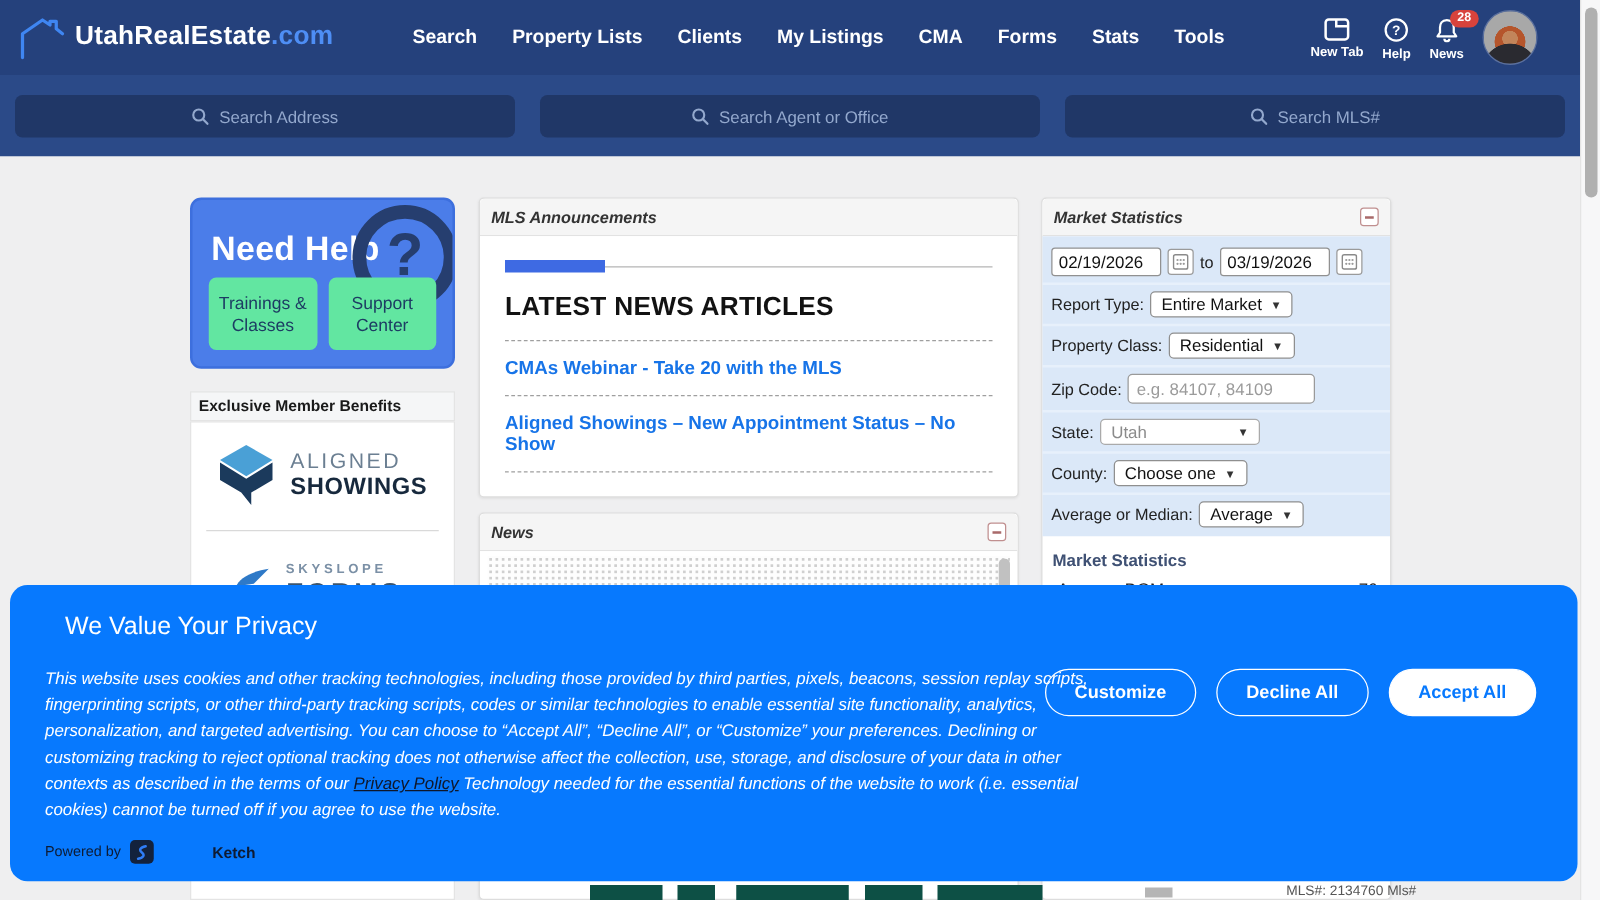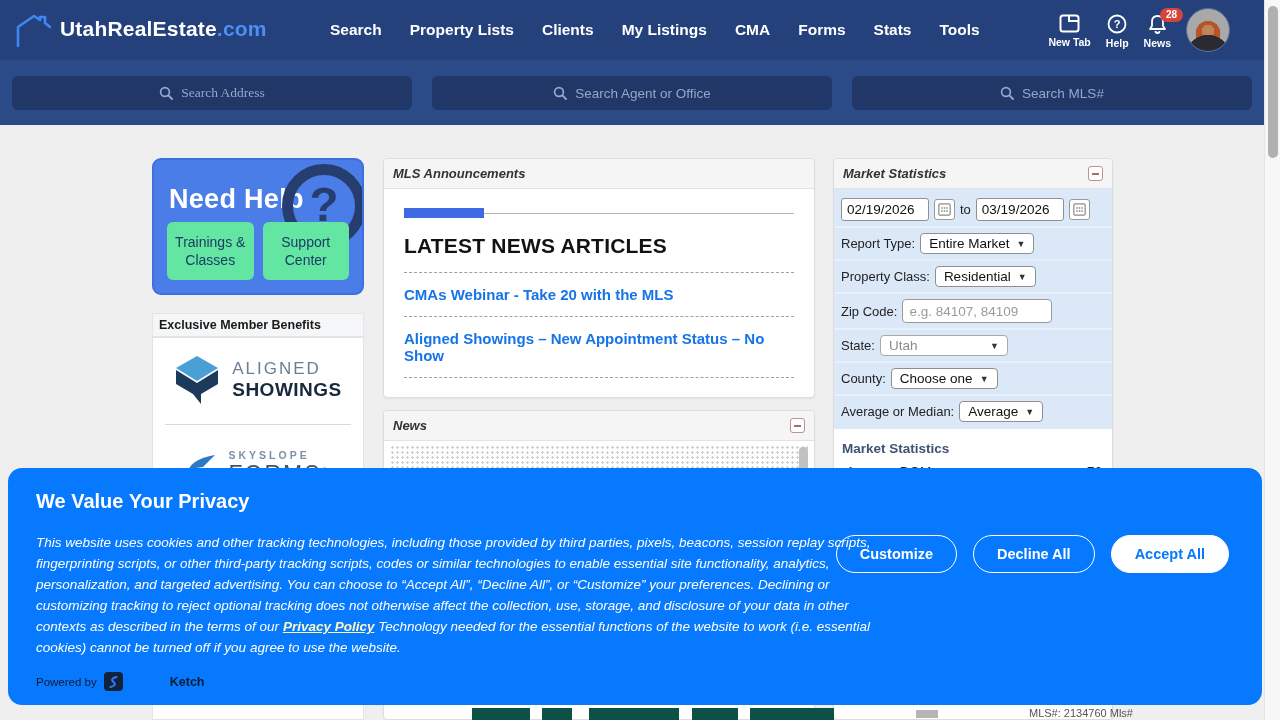--- a/index.html
+++ b/index.html
@@ -77,23 +77,23 @@
   .stat-row { display:flex; justify-content:space-between; padding:2px 10px 4px 12px; font-size:13.5px; color:#222; }
 
   
   .peek-strip { position:absolute; left:0; top:705px; width:1264px; height:15px; z-index:1;margin-left:44px; }
   .peek-letter { position:absolute; top:3px; height:12px; background:#0d5045; }
   .peek-mls { position:absolute; top:2px; left:985px; font-size:11px; color:#555; }
   .peek-scroll { position:absolute; top:5px; left:872px; width:22px; height:8px; background:#b5b5b5; }
 
   
   .cookie-banner { position:absolute; left:8px; top:468px; width:1254px; height:237px; background:#0779fe; border-radius:14px; z-index:50; color:#fff; }
-  .cb-title { position:absolute; left:28px; top:22px; font-size:20px; font-weight:700; }
+  .cb-title { position:absolute; left:44px; top:22px; font-size:20px; font-weight:400; }
   .cb-text { position:absolute; left:28px; top:64px; width:852px; font-size:13.5px; font-style:italic; font-weight:500; line-height:21px; }
-  .cb-link { font-weight:700; text-decoration:underline; color:#fef9c3; cursor:pointer; }
+  .cb-link { font-weight:400; text-decoration:underline; color:#0f172a; cursor:pointer; }
   .cb-buttons { position:absolute; right:33px; top:67px; display:flex; gap:16px; }
   .cb-btn { height:38px; border-radius:19px; border:1.5px solid #fff; background:transparent; color:#fff; font-size:14.5px; font-weight:700; padding:0 23px; cursor:pointer; font-family:"Liberation Sans",sans-serif; }
   .cb-btn.primary { background:#fff; color:#0779fe; border-color:#fff; }
   .cb-powered { position:absolute; left:28px; bottom:14px; display:flex; align-items:center; gap:7px; }
   .cb-powered .pb { font-size:11.5px; color:#0e1b33; font-weight:500; }
   .ketch-logo { width:19px; height:19px; background:#13223c; border-radius:4px; display:flex; align-items:center; justify-content:center; }
   .cb-powered .kt { font-size:12.5px; color:#0e1b33; font-weight:700;margin-left:40px; }
 
   
   .scrollbar { position:absolute; right:0; top:0; width:16px; height:720px; background:#f7f7f8; border-left:1px solid #e4e4e4; z-index:60; }
@@ -140,21 +140,21 @@
         <path d="M7.5 17 a2 2 0 0 0 4 0" fill="none" stroke="#fff" stroke-width="1.8"></path>
       </svg>
       <span class="badge">28</span>
       <span class="lbl">News</span>
     </div>
     <div class="avatar"></div>
   </div>
 </div>
 
 <div class="search-row">
-  <div class="searchbox" style="left:12px;font-family:Liberation Serif, serif;">
+  <div class="searchbox" style="left:12px;">
     <svg width="14" height="14" viewBox="0 0 14 14">
         <circle cx="6" cy="6" r="4.4" fill="none" stroke="#93a8cd" stroke-width="1.7"></circle>
         <line x1="9.4" y1="9.4" x2="13" y2="13" stroke="#93a8cd" stroke-width="1.9" stroke-linecap="round"></line>
       </svg>
     <span>Search Address</span>
   </div>
   <div class="searchbox" style="left:432px;">
     <svg width="14" height="14" viewBox="0 0 14 14">
         <circle cx="6" cy="6" r="4.4" fill="none" stroke="#93a8cd" stroke-width="1.7"></circle>
         <line x1="9.4" y1="9.4" x2="13" y2="13" stroke="#93a8cd" stroke-width="1.9" stroke-linecap="round"></line>

